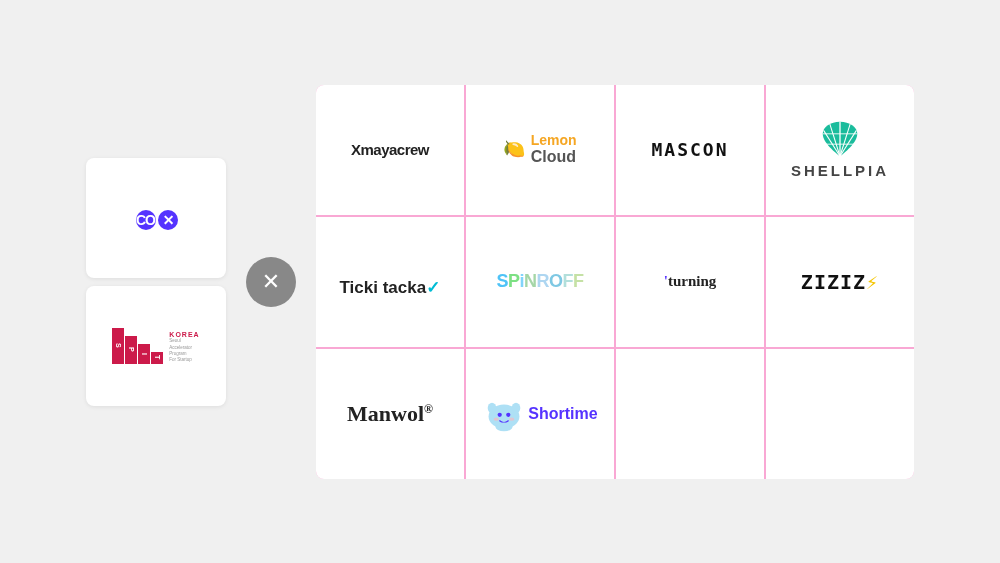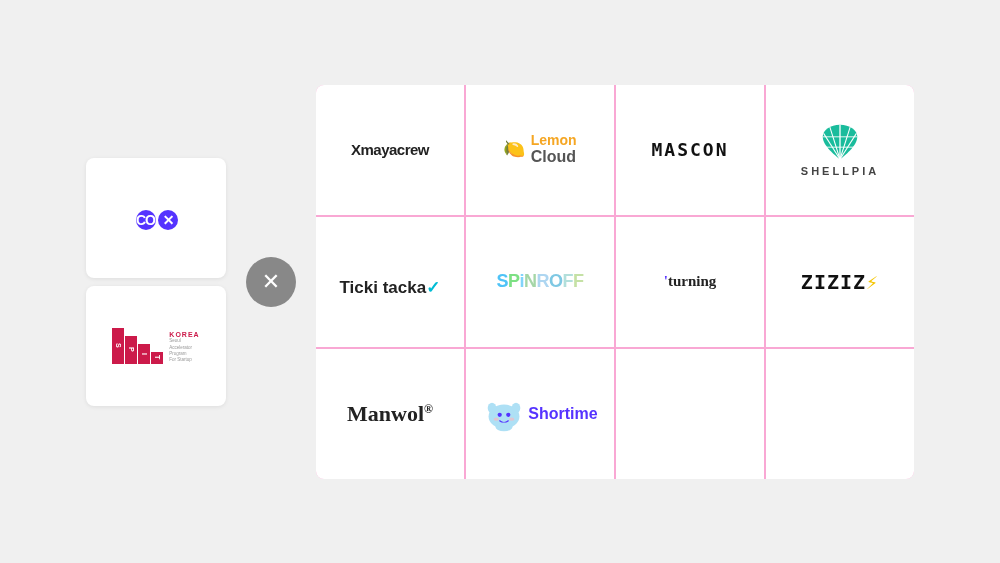--- a/index.html
+++ b/index.html
@@ -201,21 +201,21 @@
       align-items: center;
       gap: 4px;
     }
 
     .shell-icon {
       width: 44px;
       height: 38px;
     }
 
     .shellpia-text {
-      font-size: 11px;
+      font-size: 15px;
       font-weight: 700;
       color: #444;
       letter-spacing: 3px;
     }
 
     
     .tickitacka {
       font-size: 17px;
       font-weight: 700;
       color: #222;

